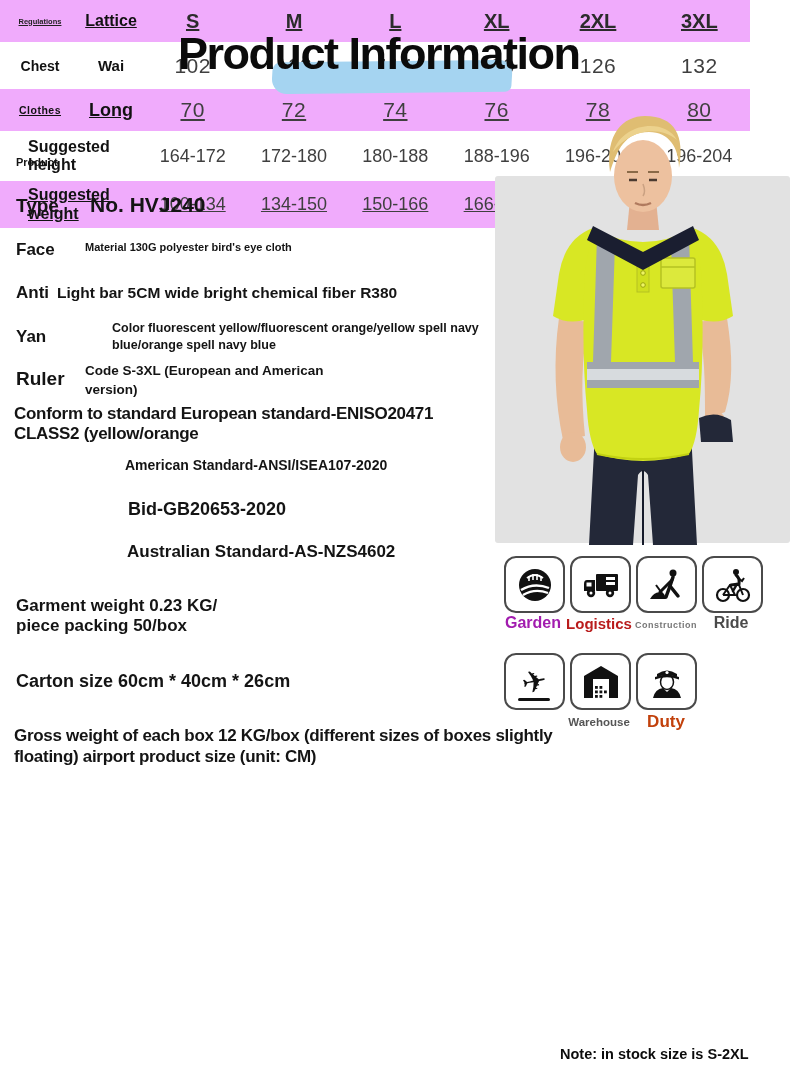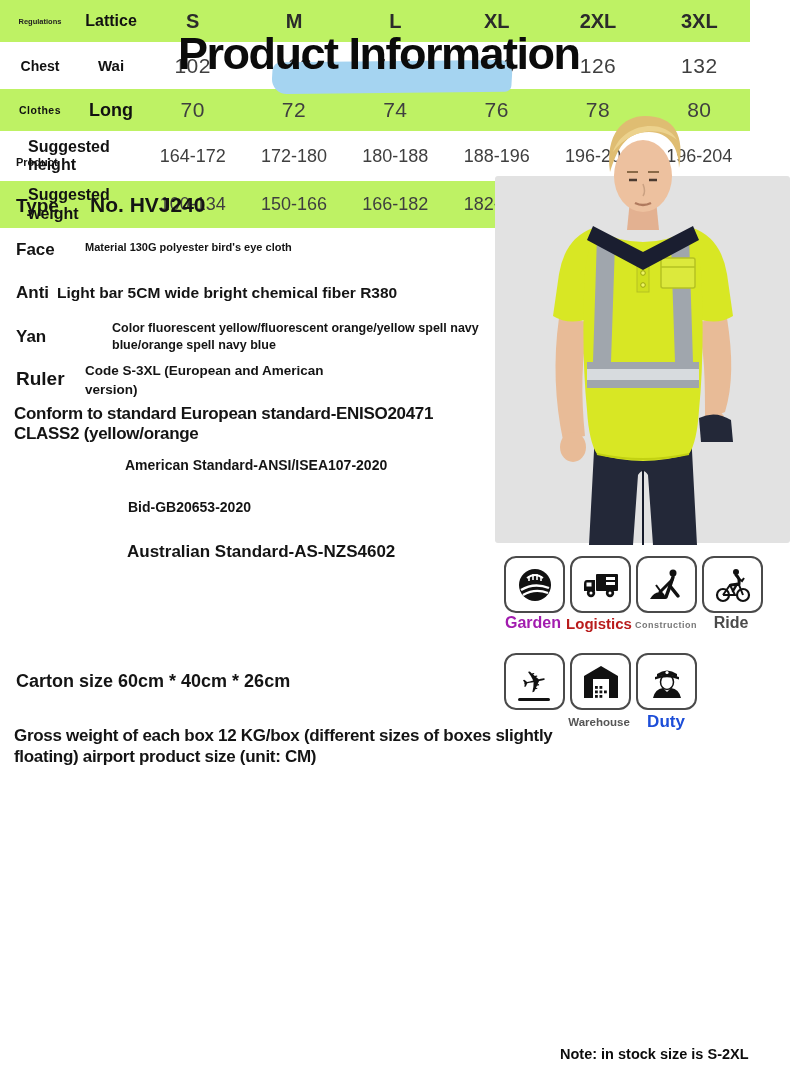--- a/index.html
+++ b/index.html
@@ -25,21 +25,21 @@
         background:#fff;display:flex;align-items:center;justify-content:center;}
   .tile-label{position:absolute;white-space:nowrap;transform:translateX(-50%);font-weight:bold;}
   .plane-glyph{font-family:"DejaVu Sans",sans-serif;font-size:30px;color:#111;
                transform:rotate(-12deg);line-height:1;}
   .plane-line{position:absolute;left:12px;bottom:7px;width:32px;height:3px;background:#111;border-radius:2px;}
 
   
   #size-table{left:20px;top:800px;width:750px;display:grid;
               grid-template-columns:80px 62px repeat(6,1fr);
               grid-template-rows:42px 47px 42px 50px 47px;}
-  .trow-band{background:#bef264;}
+  .trow-band{background:#f0abfc;text-decoration:underline;}
   .cell{display:flex;align-items:center;justify-content:center;}
   .size-head{font-weight:bold;font-size:20px;color:#2b2b2b;}
   .val{font-weight:400;color:#3f3f3f;font-size:21px;letter-spacing:.5px;}
   .val-sm{font-weight:400;color:#3f3f3f;font-size:18px;}
   .rowlab-span{grid-column:1 / 3;justify-content:flex-start;padding-left:28px;
                font-weight:bold;font-size:16px;line-height:1.15;color:#121212;}
   #note{left:560px;top:1046px;font-weight:bold;font-size:14.5px;color:#0c0c0c;}
 </style>
 </head>
 <body>
@@ -106,23 +106,24 @@
   <div class="abs spec-value" style="left:57px;top:284px;font-size:15.5px;">Light bar 5CM wide bright chemical fiber R380</div>
 
   <div class="abs spec-label" style="left:16px;top:327px;font-size:17px;">Yan</div>
   <div class="abs spec-value" style="left:112px;top:320px;font-size:12.5px;width:385px;line-height:1.35;">Color fluorescent yellow/fluorescent orange/yellow spell navy blue/orange spell navy blue</div>
 
   <div class="abs spec-label" style="left:16px;top:368px;font-size:19px;">Ruler</div>
   <div class="abs spec-value" style="left:85px;top:362px;font-size:13.5px;width:245px;line-height:1.4;">Code S-3XL (European and American version)</div>
 
   <div class="abs spec-value" style="left:14px;top:404px;font-size:17px;width:470px;letter-spacing:-.3px;line-height:1.2;">Conform to standard European standard-ENISO20471 CLASS2 (yellow/orange</div>
   <div class="abs spec-value" style="left:125px;top:457px;font-size:14px;">American Standard-ANSI/ISEA107-2020</div>
-  <div class="abs spec-value" style="left:128px;top:499px;font-size:14px;">Bid-GB20653-2020</div>
+  <div class="abs spec-value" style="left:128px;top:499px;font-size:18px;">Bid-GB20653-2020</div>
   <div class="abs spec-value" style="left:127px;top:542px;font-size:17px;">Australian Standard-AS-NZS4602</div>
 
+  <div class="abs spec-value" style="left:16px;top:596px;font-size:17px;width:235px;line-height:1.2;">Garment weight 0.23 KG/ piece packing 50/box</div>
   <div class="abs spec-value" style="left:16px;top:671px;font-size:18px;">Carton size 60cm * 40cm * 26cm</div>
   <div class="abs spec-value" style="left:14px;top:725px;font-size:17px;width:560px;letter-spacing:-.3px;line-height:1.25;">Gross weight of each box 12 KG/box (different sizes of boxes slightly floating) airport product size (unit: CM)</div>
 
   <div class="abs" id="icon-grid">
 
     <div class="tile" style="left:4px;top:0;">
       <svg width="40" height="40" viewBox="0 0 40 40">
         <circle cx="20" cy="20" r="16" fill="#111"></circle>
         <path d="M12 13 Q20 7 28 13" stroke="#fff" stroke-width="2" fill="none"></path>
         <path d="M14 11 V16 M18 9 V15 M22 9 V15 M26 11 V16" stroke="#fff" stroke-width="1.6"></path>
@@ -190,21 +191,21 @@
       <svg width="40" height="40" viewBox="0 0 40 40">
         <ellipse cx="20" cy="20" rx="6.5" ry="7.5" fill="#fff" stroke="#111" stroke-width="1.5"></ellipse>
         <path d="M10 12 Q20 5 30 12 L30 15 Q20 11 10 15 Z" fill="#111"></path>
         <path d="M8 15 Q20 10 32 15 L32 17.5 Q20 13 8 17.5 Z" fill="#111"></path>
         <circle cx="20" cy="10.5" r="1.6" fill="#fff"></circle>
         <path d="M6 36 Q8 27 16 26 L20 30 L24 26 Q32 27 34 36 Z" fill="#111"></path>
         <path d="M20 30 L18 34 L20 36 L22 34 Z" fill="#111"></path>
       </svg>
     </div>
     <div class="tile-label" style="left:99px;top:160px;font-size:11.5px;color:#555;">Warehouse</div>
-    <div class="tile-label" style="left:166px;top:156px;font-size:17px;color:#1d4ed8;">Duty</div>
+    <div class="tile-label" style="left:166px;top:156px;font-size:17px;color:#c2410c;">Duty</div>
   </div>
 
   <div id="size-table">
 
     <div class="cell trow-band" style="font-weight:bold;font-size:7.5px;color:#222;">Regulations</div>
     <div class="cell trow-band" style="font-weight:bold;font-size:16px;">Lattice</div>
     <div class="cell trow-band size-head">S</div>
     <div class="cell trow-band size-head">M</div>
     <div class="cell trow-band size-head">L</div>
     <div class="cell trow-band size-head">XL</div>
@@ -232,20 +233,21 @@
     <div class="cell rowlab-span">Suggested height</div>
     <div class="cell val-sm">164-172</div>
     <div class="cell val-sm">172-180</div>
     <div class="cell val-sm">180-188</div>
     <div class="cell val-sm">188-196</div>
     <div class="cell val-sm">196-204</div>
     <div class="cell val-sm">196-204</div>
 
     <div class="cell rowlab-span trow-band">Suggested weight</div>
     <div class="cell trow-band val-sm">100-134</div>
+    <div class="cell trow-band val-sm">134-150</div>
     <div class="cell trow-band val-sm">150-166</div>
     <div class="cell trow-band val-sm">166-182</div>
     <div class="cell trow-band val-sm">182-198</div>
     <div class="cell trow-band val-sm">198-214</div>
   </div>
 
   <div class="abs" id="note">Note: in stock size is S-2XL</div>
 
 </div>
 

